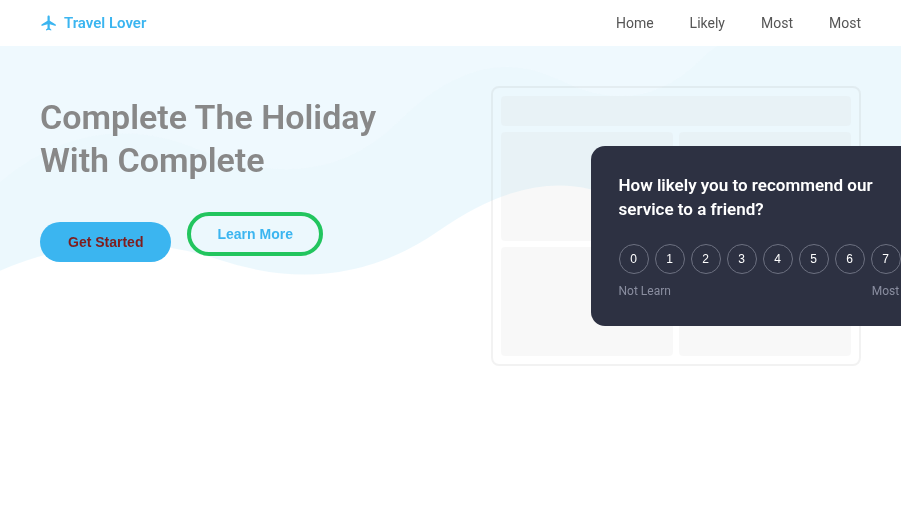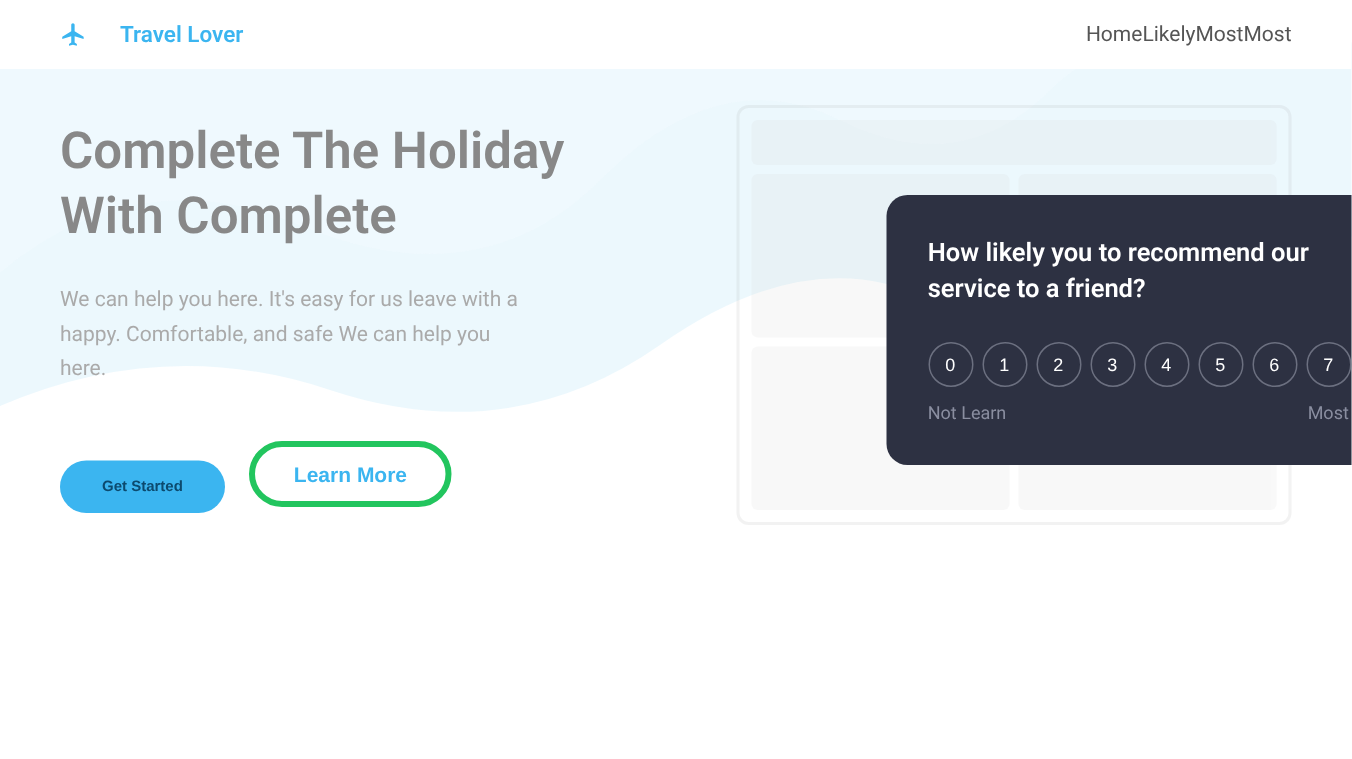--- a/index.html
+++ b/index.html
@@ -18,31 +18,32 @@
       align-items: center;
       justify-content: space-between;
       padding: 14px 40px;
       position: relative;
       z-index: 10;
       background: #fff;
     }
     .logo {
       display: flex;
       align-items: center;
-      gap: 22px;
+      gap: 6px;
       color: #3bb5f0;
       font-weight: 600;
       font-size: 15px;
     }
     .logo-icon {
       width: 18px;
       height: 18px;
     }
     .nav {
       display: flex;
+      gap: 36px;
       align-items: flex-start;
     }
     .nav a {
       text-decoration: none;
       color: #555;
       font-size: 14px;
       font-weight: 400;
     }
 
     
@@ -55,21 +56,21 @@
       z-index: 0;
       pointer-events: none;
     }
 
     
     .main {
       position: relative;
       z-index: 5;
       display: flex;
       align-items: flex-start;
-      padding: 24px 40px 0 40px;
+      padding: 40px 40px 0 40px;
       gap: 40px;
     }
 
     
     .left-content {
       flex: 1;
       padding-top: 10px;
     }
     .headline {
       font-size: 34px;
@@ -85,25 +86,25 @@
       max-width: 320px;
       margin-bottom: 32px;
     }
     .buttons {
       display: flex;
       gap: 16px;
       align-items: center;
     }
     .btn-primary {
       background: #3bb5f0;
-      color: #0c4a6e;
+      color: #7f1d1d;
       border: none;
       border-radius: 25px;
       padding: 12px 28px;
-      font-size: 10px;
+      font-size: 14px;
       font-weight: 600;
       cursor: pointer;
       margin-top: 17px;
     }
     .btn-secondary {
       background: transparent;
       color: #3bb5f0;
       border: 4px solid #22c55e;
       border-radius: 25px;
       padding: 10px 26px;
@@ -222,21 +223,20 @@
   </nav>
 </header>
 
 <div class="main">
 
   <div class="left-content">
     <h1 class="headline">
       <span>Complete The Holiday</span><br>
       <span>With Complete</span>
     </h1>
-    <p class="subtext">We can help you here. It's easy for us leave with a happy. Comfortable, and safe We can help you here.</p>
     <div class="buttons">
       <button class="btn-primary">Get Started</button>
       <button class="btn-secondary">Learn More</button>
     </div>
   </div>
 
   <div class="right-content">
 
     <div class="dashboard-placeholder">
       <div class="dash-inner">

